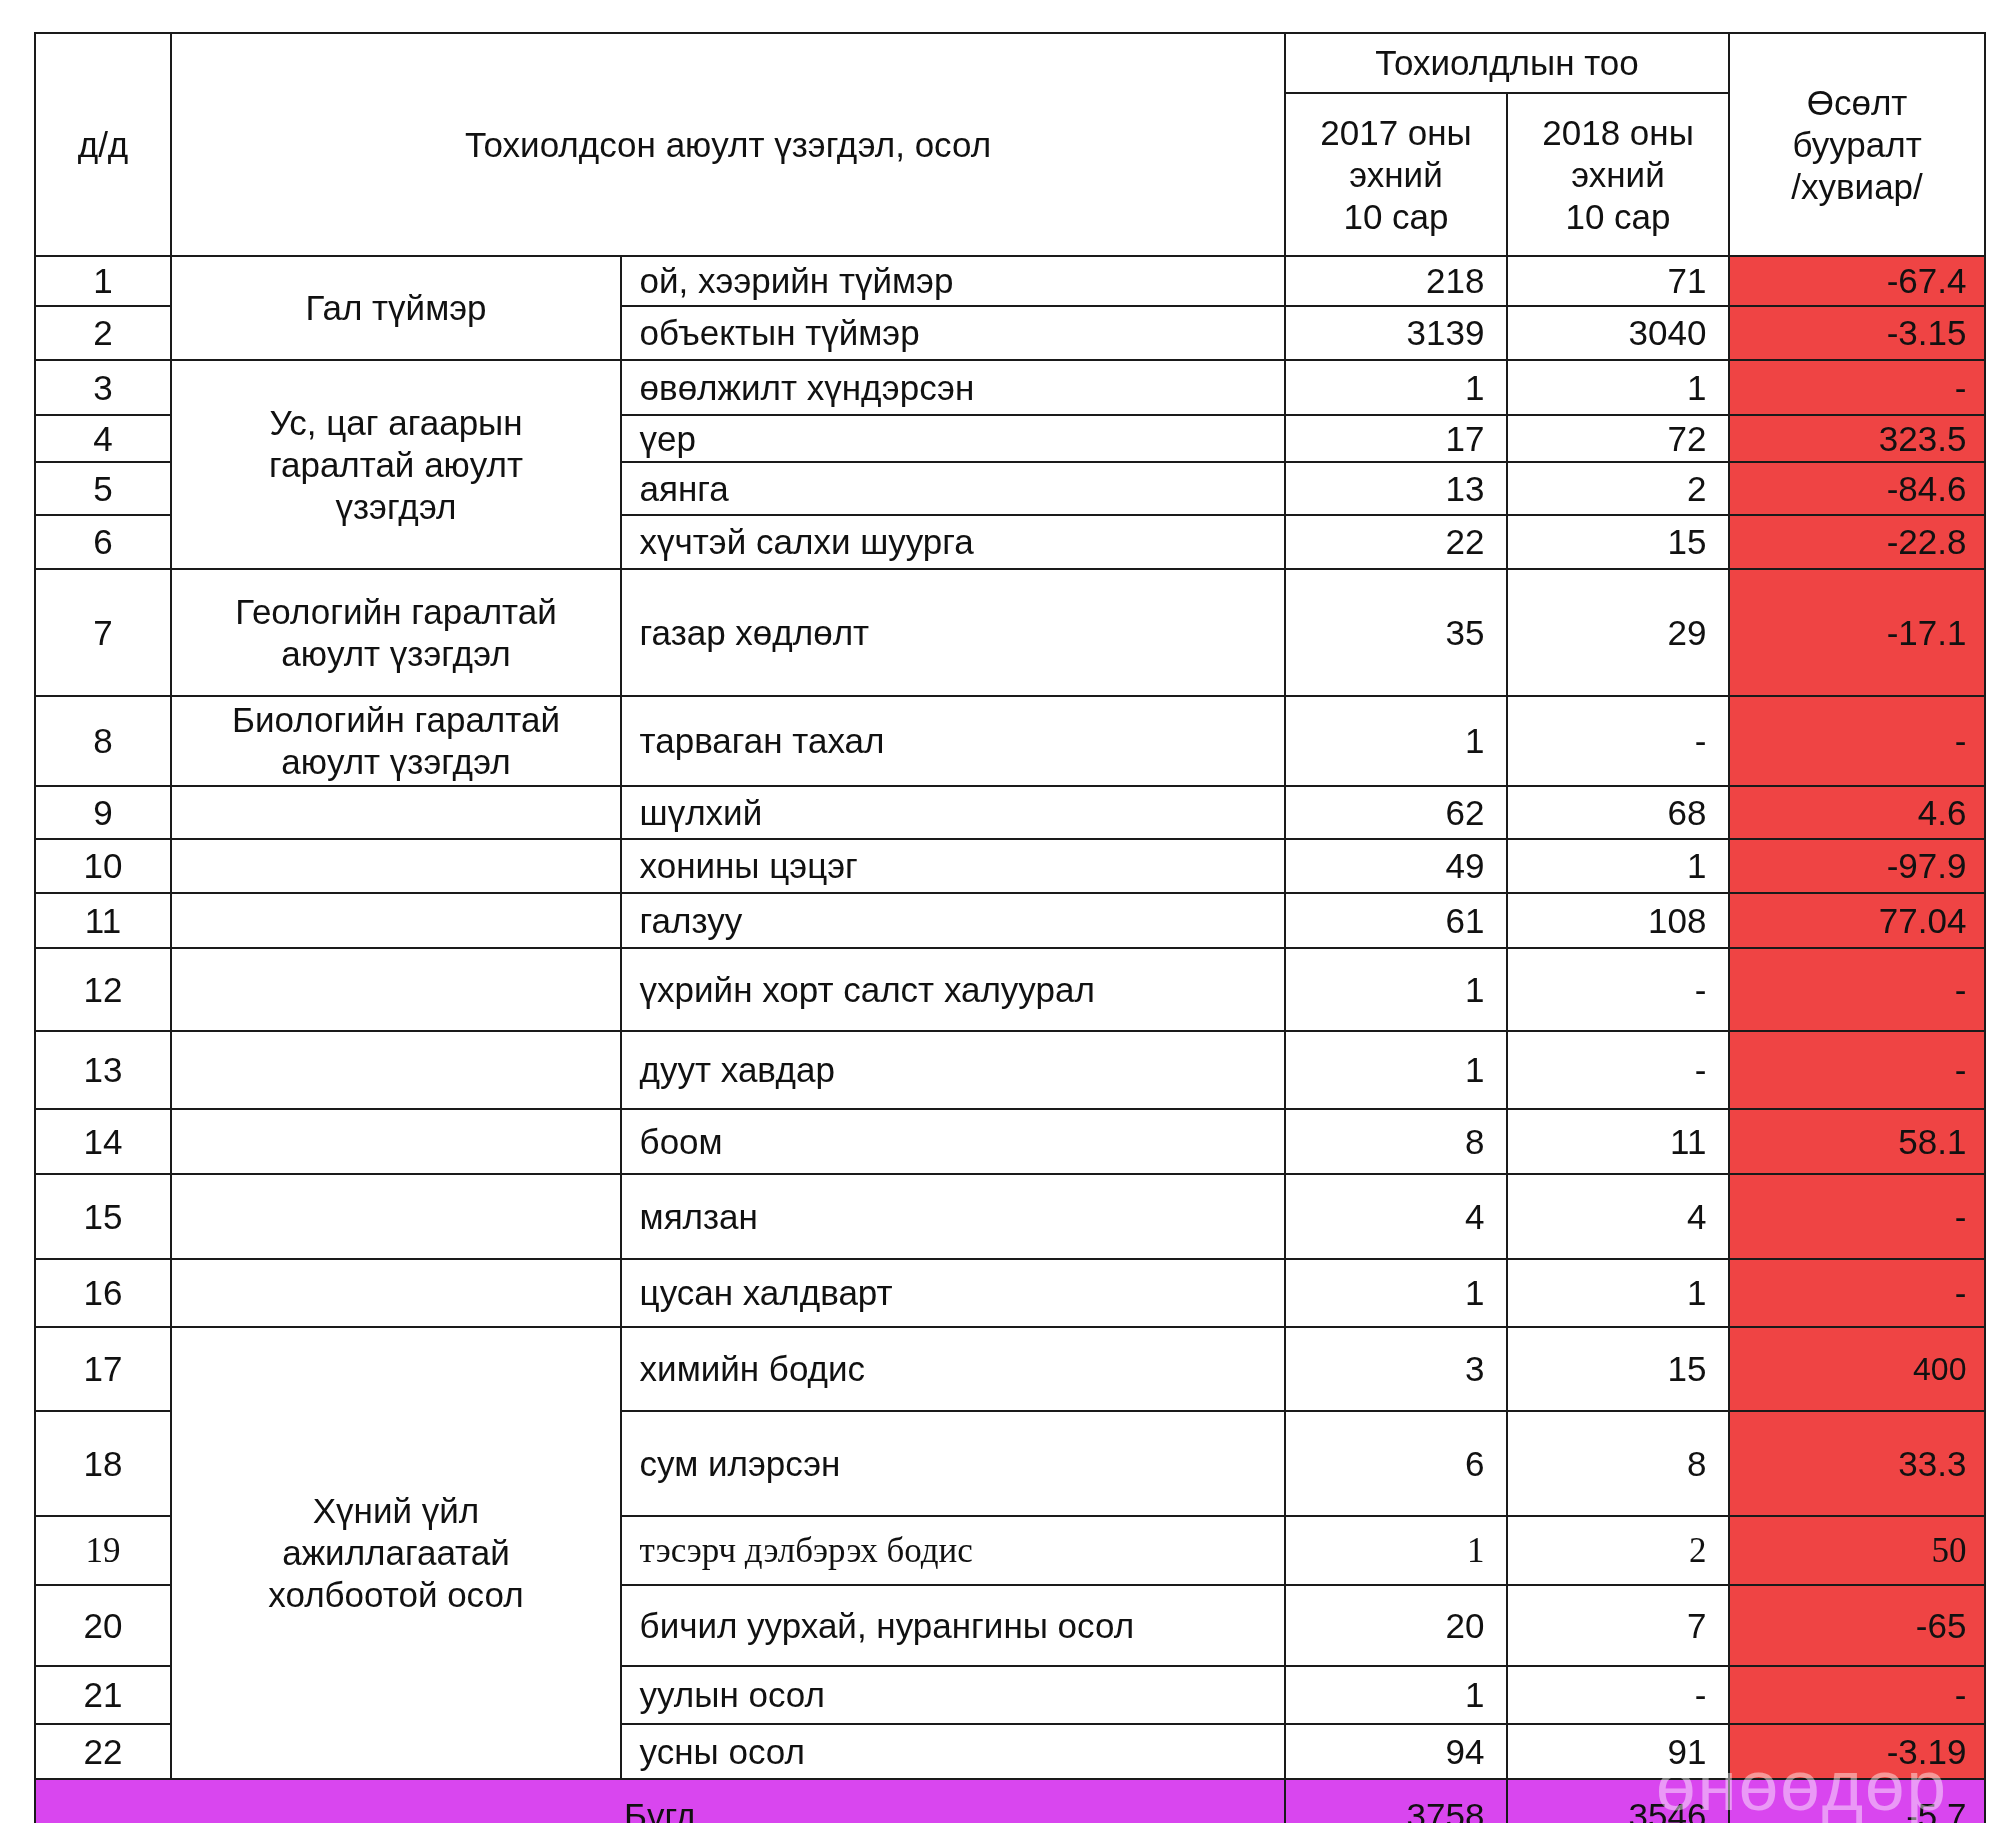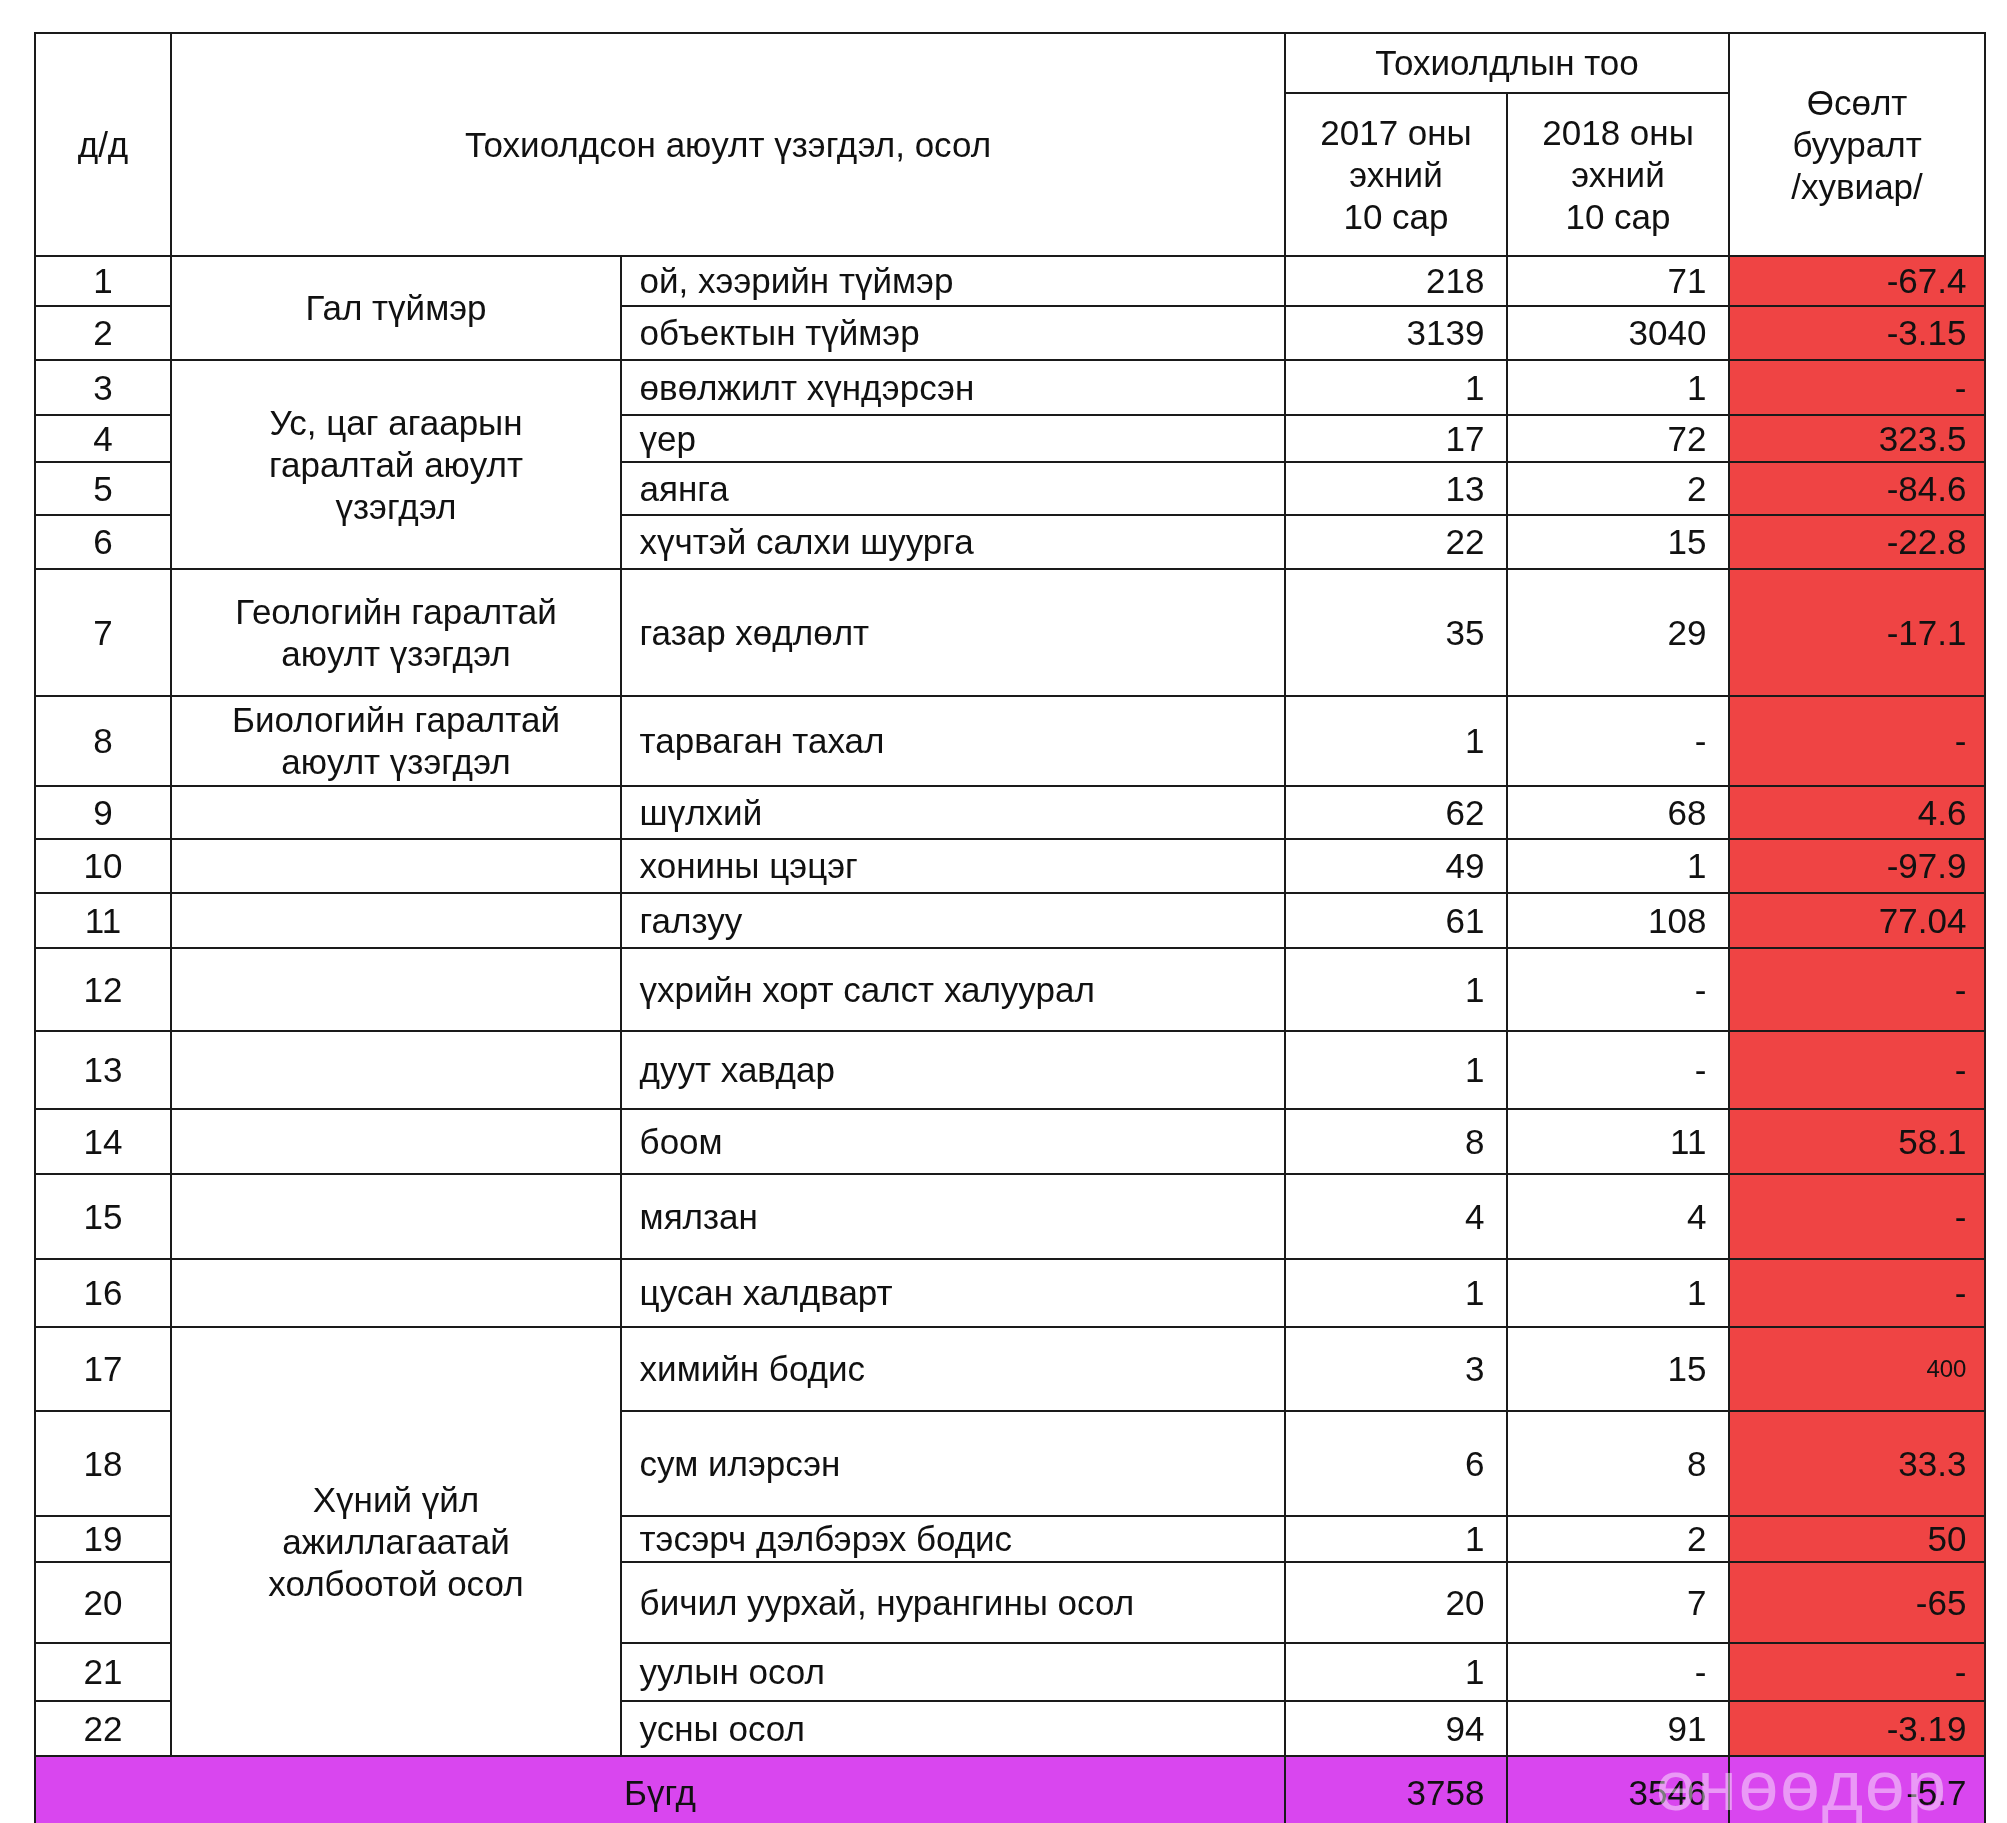--- a/index.html
+++ b/index.html
@@ -13,21 +13,21 @@
   table.stats td, table.stats th {
     border: 2px solid #1a1a1a; padding: 0; font-weight: normal;
     font-size: 35px; line-height: 1.2; vertical-align: middle;
   }
   th { text-align: center; }
   .c-no { text-align: center; }
   .c-cat { text-align: center; padding: 0 9.8px; }
   .c-item { text-align: left; padding-left: 17.6px !important; white-space: nowrap; }
   .c-num { text-align: right; padding-right: 21.6px !important; }
   .c-pct { text-align: right; padding-right: 17.6px !important; background: #ef4444; font-weight: bold; }
-  .c-pct.small { font-size: 24px; }
+  .c-pct.small { font-size: 32px; }
   .total td { background: #d946ef; font-weight: bold; }
   .total .label { text-align: center; }
   .watermark {
     position: absolute; left: 1656px; top: 1745px; font-size: 71px; color: rgba(255,255,255,0.45);
     font-family: "Liberation Sans", sans-serif; letter-spacing: 2px; pointer-events: none;
   }
 </style>
 </head>
 <body>
 
@@ -211,21 +211,21 @@
         <td class="c-num">15</td>
         <td class="c-pct small">400</td>
       </tr>
       <tr style="height: 105px;">
         <td class="c-no">18</td>
         <td class="c-item">сум илэрсэн</td>
         <td class="c-num">6</td>
         <td class="c-num">8</td>
         <td class="c-pct">33.3</td>
       </tr>
-      <tr style="height: 46px;">
+      <tr style="height: 69px; font-family: Liberation Serif, serif;">
         <td class="c-no">19</td>
         <td class="c-item">тэсэрч дэлбэрэх бодис</td>
         <td class="c-num">1</td>
         <td class="c-num">2</td>
         <td class="c-pct">50</td>
       </tr>
       <tr style="height: 81px;">
         <td class="c-no">20</td>
         <td class="c-item">бичил уурхай, нурангины осол</td>
         <td class="c-num">20</td>

